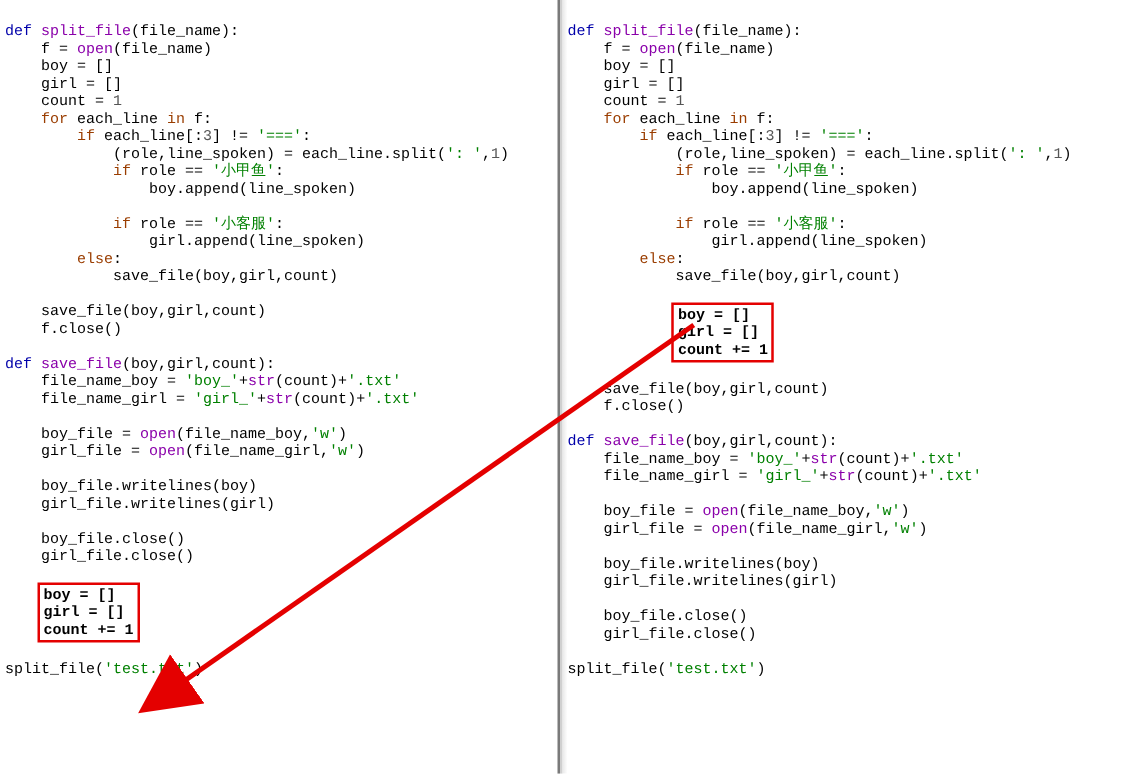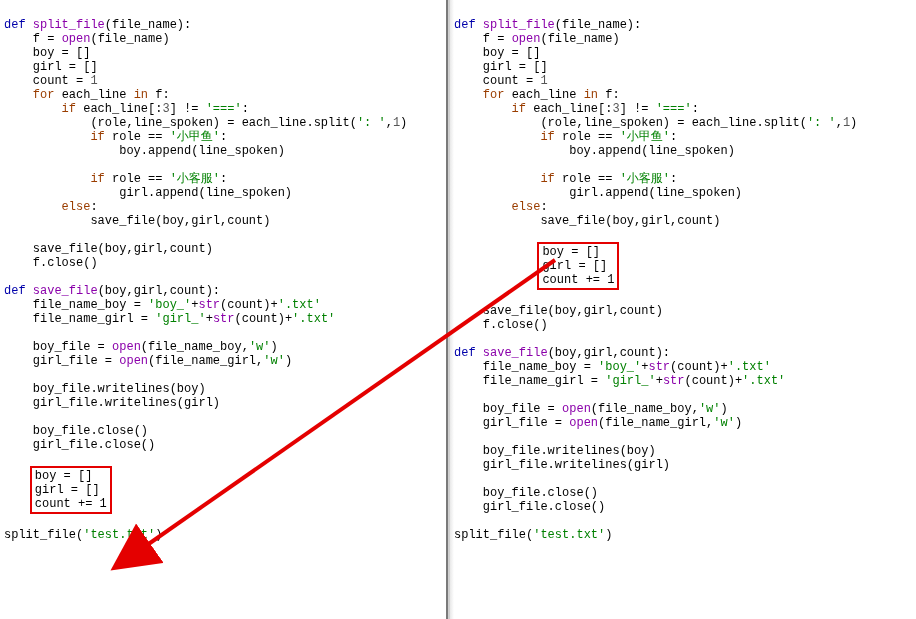--- a/index.html
+++ b/index.html
@@ -8,21 +8,21 @@
   .pane { background: #fff; white-space: pre; padding: 4px 4px; overflow: hidden; position: relative; }
   .pane-left { width: 448px; border-right: 2px solid #7a7a7a; }
   .pane-right { width: 466px; border-left: 2px solid #d0d0d0; position: relative; }
   .pane-right::before { content:""; position:absolute; left:0; top:0; bottom:0; width:4px; background:linear-gradient(to right,#e8e8e8,#fff); }
   .kw-def { color: #0000aa; }
   .kw-ctl { color: #9a3d00; }
   .fn { color: #8a00aa; }
   .str { color: #008000; }
   .num { color: #555; }
   .redbox { border: 2px solid #e40000; display: inline-block; padding: 1px 3px; margin-left:-3px; }
-  .redbox .line { display:block; }
+  .redbox .line { display:block;font-weight:bold; }
   svg.arrow { position:absolute; pointer-events:none; }
 </style>
 </head>
 <body>
 
 <div class="container">
 
 <div class="pane pane-left">
 <span class="kw-def">def</span> <span class="fn">split_file</span><span>(</span><span>file_name</span><span>):</span>
     <span>f</span><span> = </span><span class="fn">open</span><span>(</span><span>file_name</span><span>)</span>

